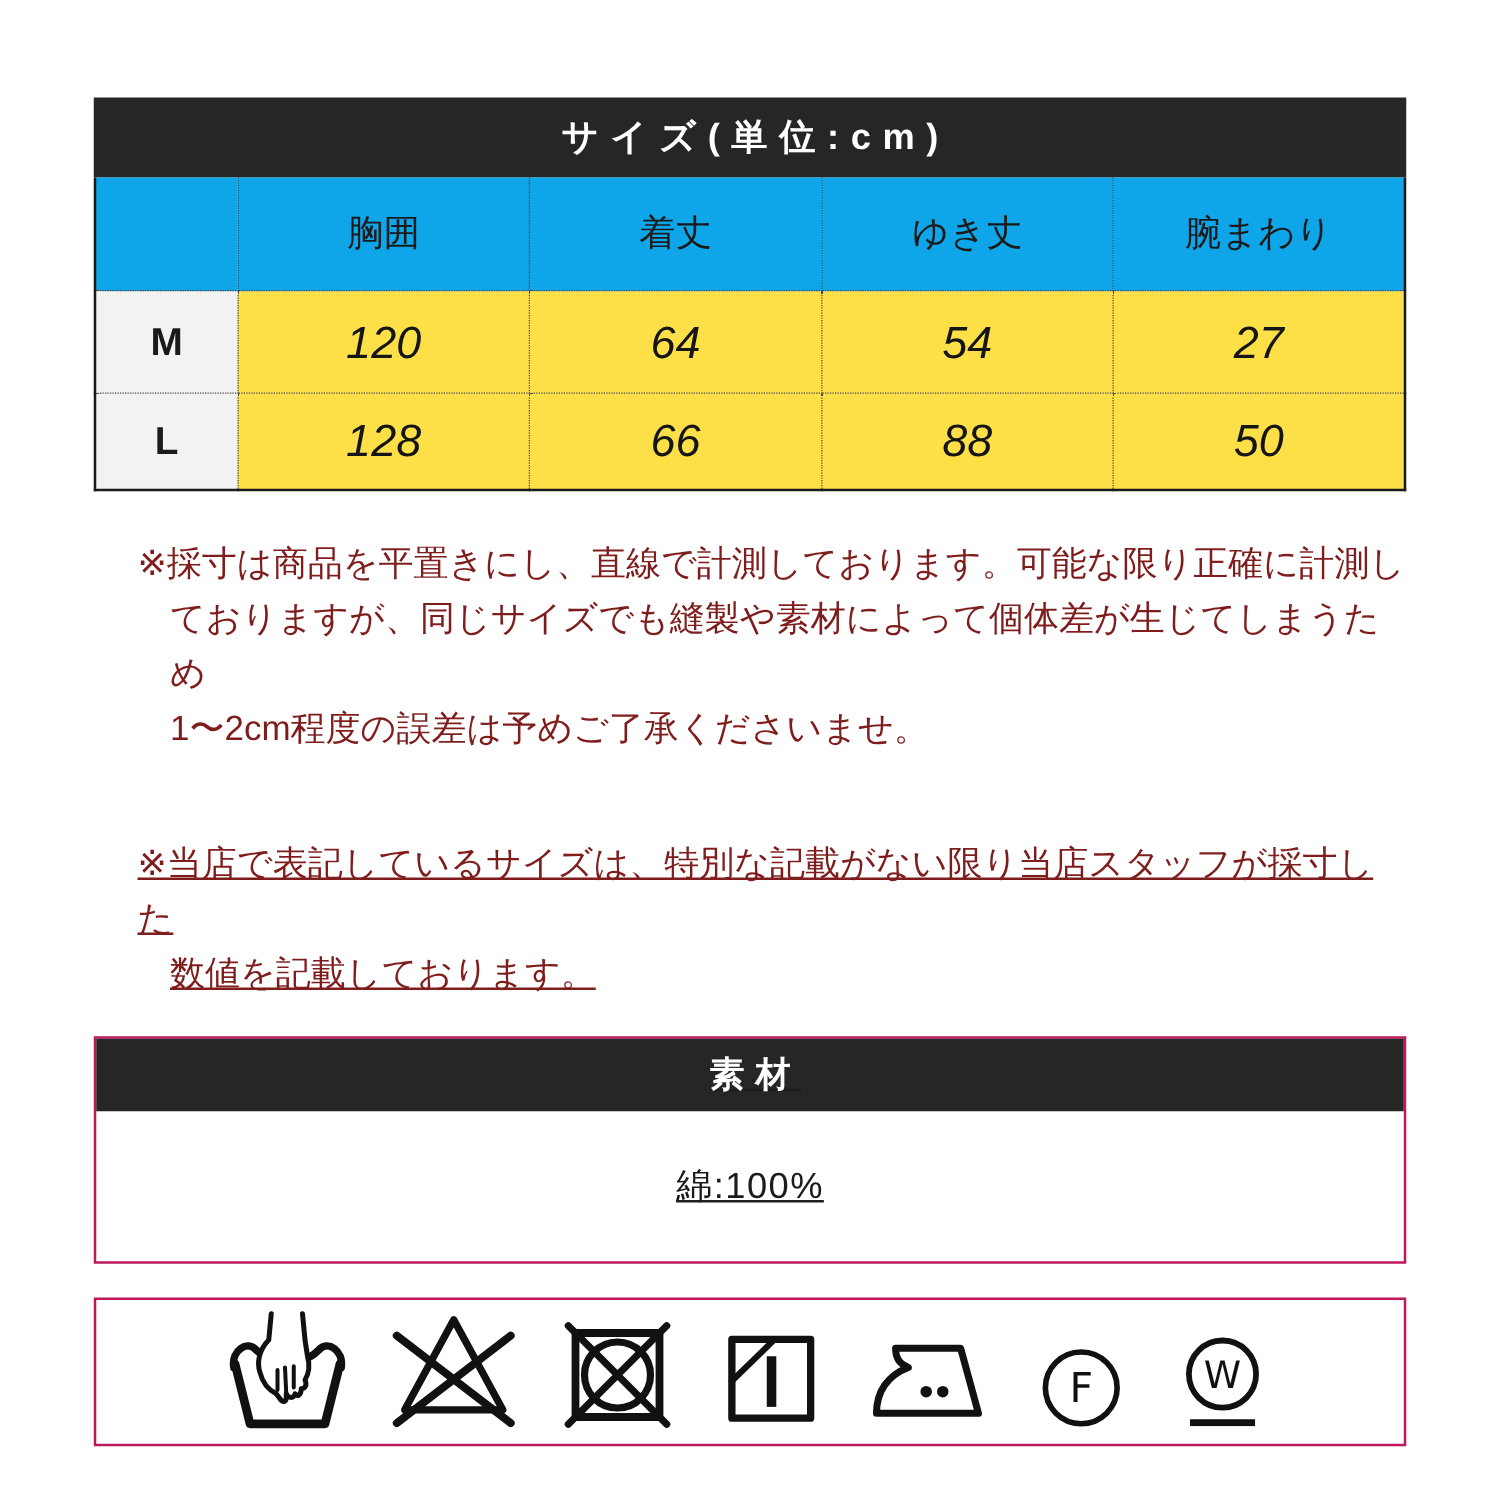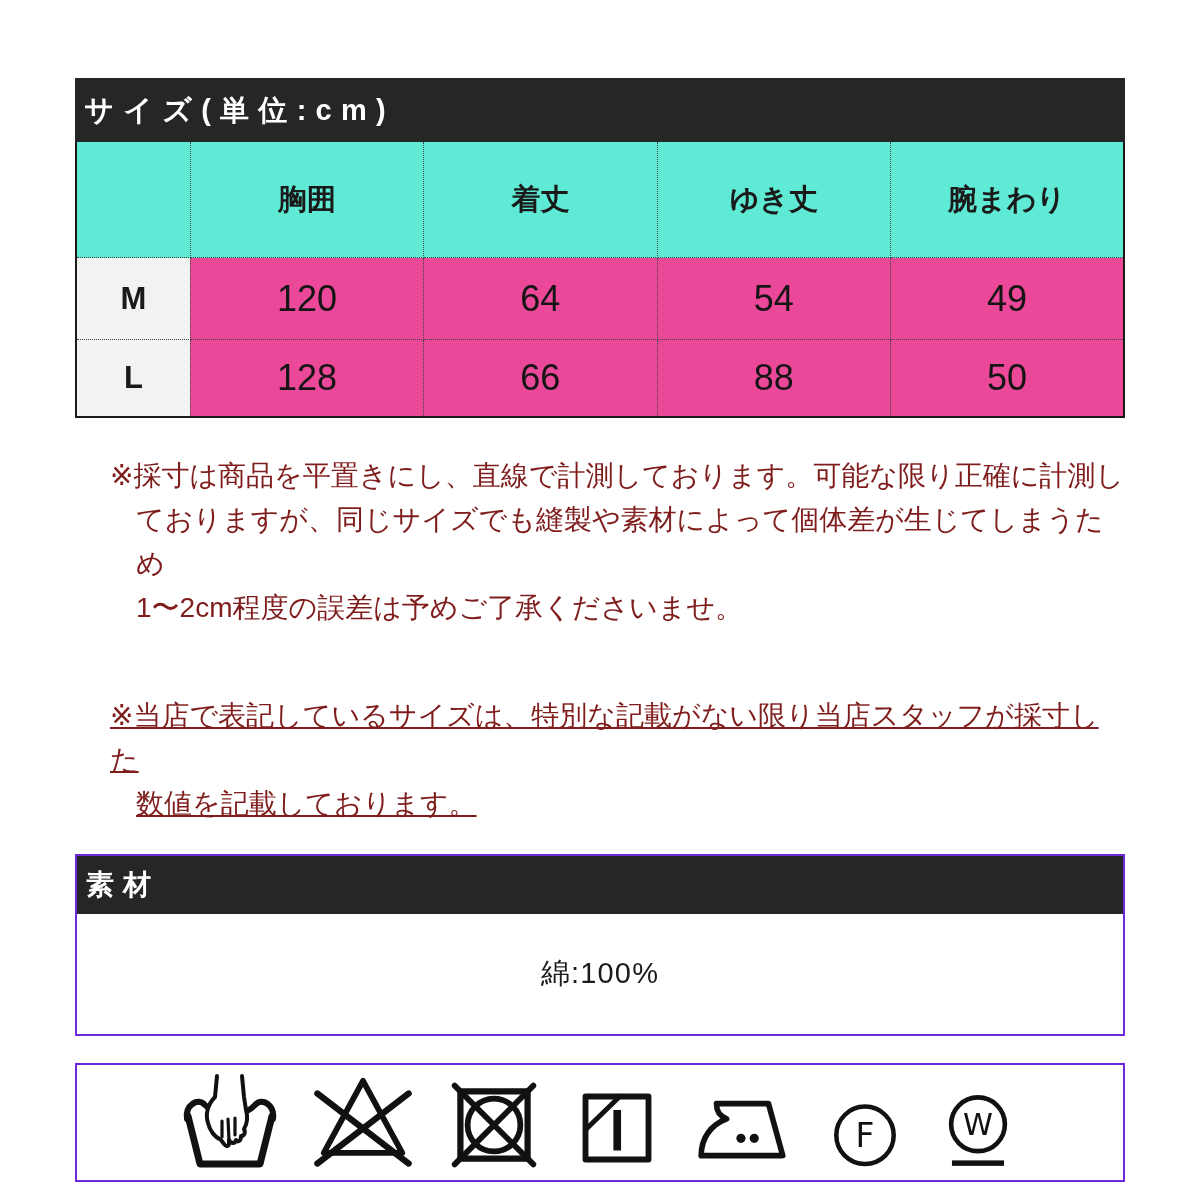--- a/index.html
+++ b/index.html
@@ -5,51 +5,51 @@
   html,body{margin:0;padding:0;}
   body{
     width:1200px;height:1200px;background:#ffffff;
     font-family:"Liberation Sans","DejaVu Sans",sans-serif;
     color:#1f1f1f;
   }
   .page{width:1050px;margin:0 auto;padding-top:78px;}
 
   
   .bar{
-    background:#262626;color:#ffffff;text-align:left;
+    background:#262626;color:#ffffff;text-align:center;
     font-weight:bold;letter-spacing:0.32em;text-indent:0.32em;
   }
   .bar.size{height:64px;line-height:64px;font-size:29px;}
   .bar.small{font-size:28px;}
 
   
   table.size-table{
     width:100%;border-collapse:collapse;table-layout:fixed;
     border:2px solid #1a1a1a;border-top:none;
   }
   table.size-table col.c0{width:10.9%;}
   table.size-table col.cv{width:22.275%;}
   table.size-table th, table.size-table td{
     border:1px dotted #444;text-align:center;vertical-align:middle;padding:0;
   }
   table.size-table tr:first-child th{border-top:none;}
-  tr.head-row th{height:115px;background:#5eead4;font-size:29px;font-weight:bold;color:#1a1a1a;}
+  tr.head-row th{height:90px;background:#0ea5e9;font-size:29px;font-weight:normal;color:#1a1a1a;}
   th.size-label{background:#f2f2f0;font-size:31px;font-weight:bold;color:#1a1a1a;}
   tr.row-m td, tr.row-m th{height:81px;}
   tr.row-l td, tr.row-l th{height:76px;}
-  td.val{background:#ec4899;font-size:36px;font-weight:400;color:#151515;}
+  td.val{background:#fde047;font-size:36px;font-weight:400;color:#151515;font-style:italic;}
 
   
   .note{padding-left:35px;font-size:28px;line-height:44px;color:#7f1d1d;}
   .note.first{margin-top:36px;}
   .note.second{margin-top:64px;text-decoration:underline;}
   .note-line.cont{padding-left:26px;}
 
   
-  .box{border:2px solid #6d28d9;}
+  .box{border:2px solid #be185d;text-decoration:underline;}
   .box.material{margin-top:28px;}
   .box.material .bar{height:58px;line-height:58px;}
   .material-body{
     height:120px;display:flex;align-items:center;justify-content:center;
     font-size:29px;color:#1b1b1b;letter-spacing:0.04em;
   }
   .box.care{margin-top:27px;}
   .box.care .bar{height:64px;line-height:64px;}
   .care-body{
     height:115px;display:flex;align-items:flex-end;justify-content:center;
@@ -79,21 +79,21 @@
         <th>胸囲</th>
         <th>着丈</th>
         <th>ゆき丈</th>
         <th>腕まわり</th>
       </tr>
       <tr class="row-m">
         <th class="size-label">M</th>
         <td class="val">120</td>
         <td class="val">64</td>
         <td class="val">54</td>
-        <td class="val">49</td>
+        <td class="val">27</td>
       </tr>
       <tr class="row-l">
         <th class="size-label">L</th>
         <td class="val">128</td>
         <td class="val">66</td>
         <td class="val">88</td>
         <td class="val">50</td>
       </tr>
     </tbody>
       </table>

